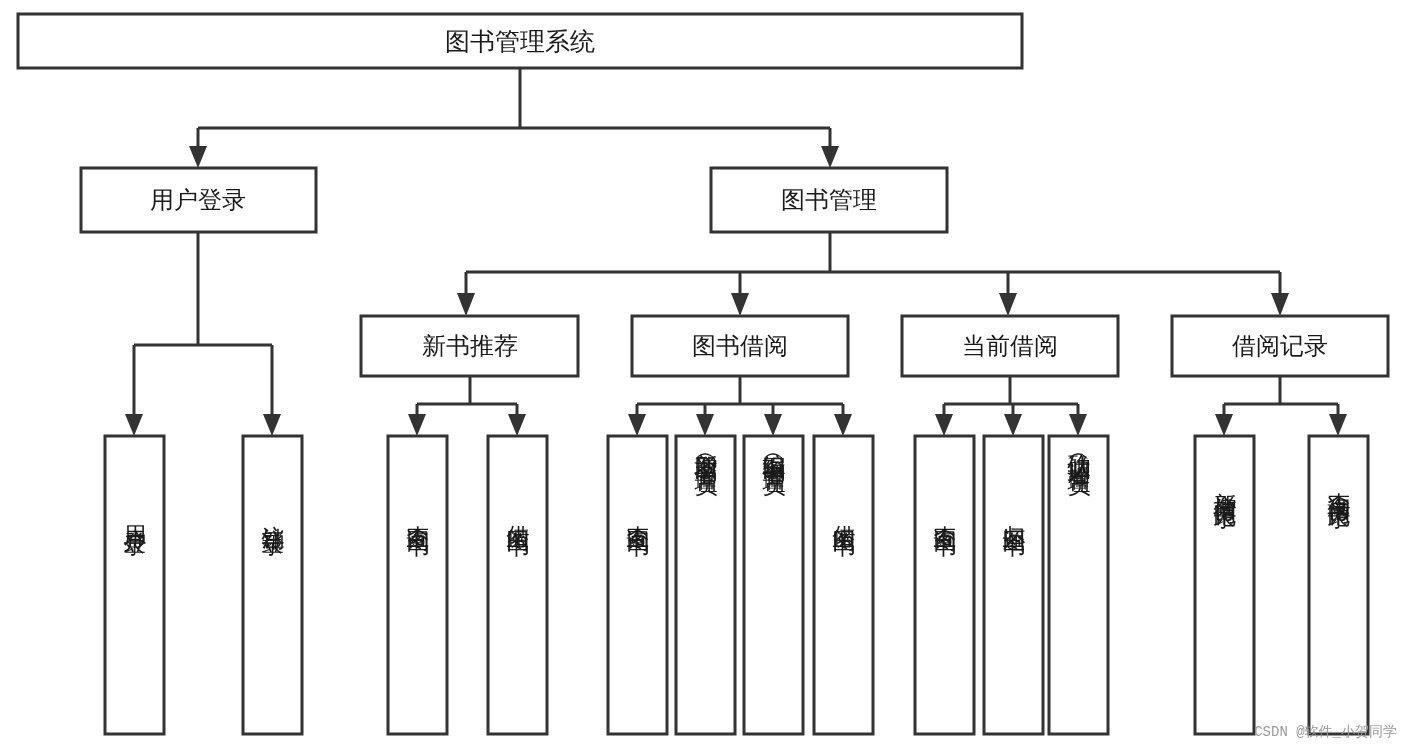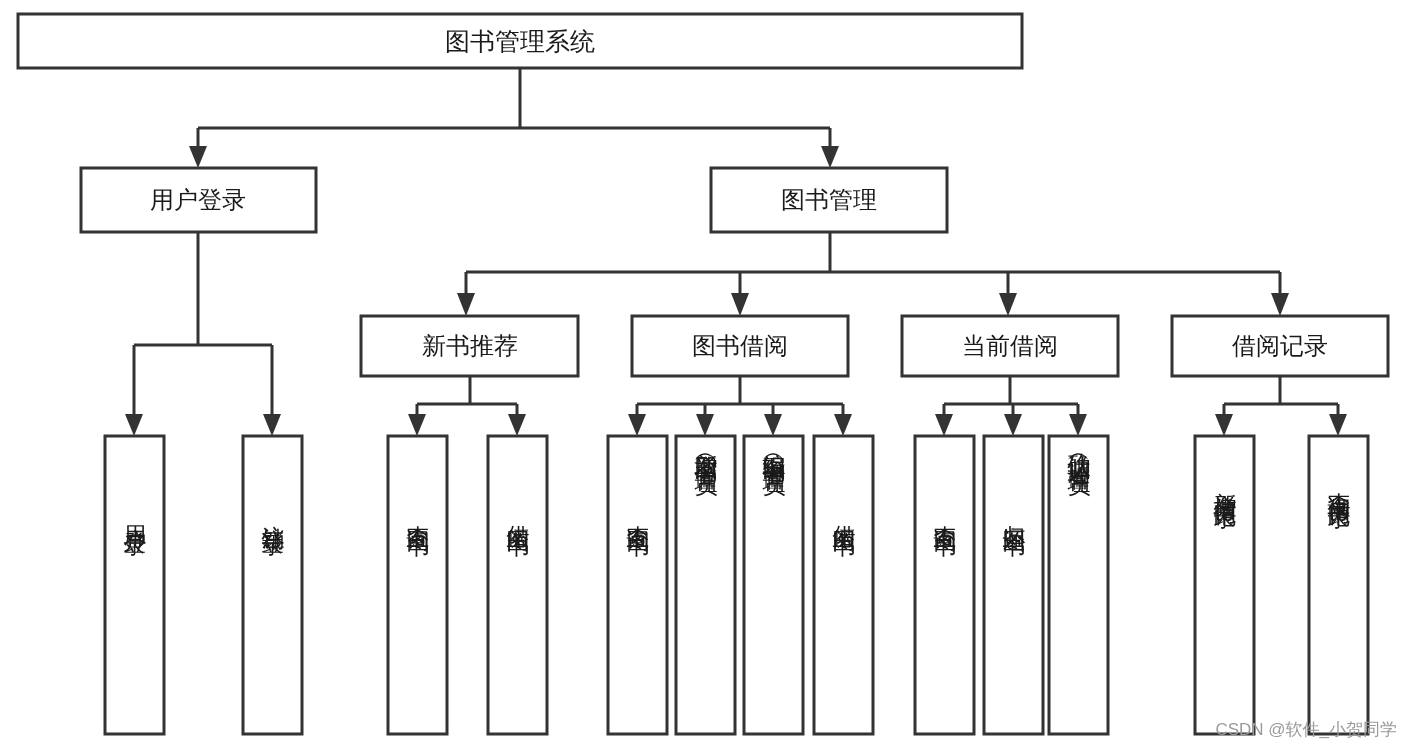--- a/index.html
+++ b/index.html
@@ -50,22 +50,22 @@
     fill: none;
   }
   .arrow-head {
     fill: #333333;
     stroke: none;
   }
   .watermark {
     position: absolute;
     right: 8px;
     bottom: 6px;
-    font-family: Liberation Sans, sans-serif;
-    font-size: 17px;
+    font-family: Liberation Mono, monospace;
+    font-size: 14px;
     color: #9a9a9a;
     white-space: nowrap;
     pointer-events: none;
   }
 </style>
 </head>
 <body>
 
 <svg id="diagram" viewBox="0 0 1405 747" xmlns="http://www.w3.org/2000/svg">
 

